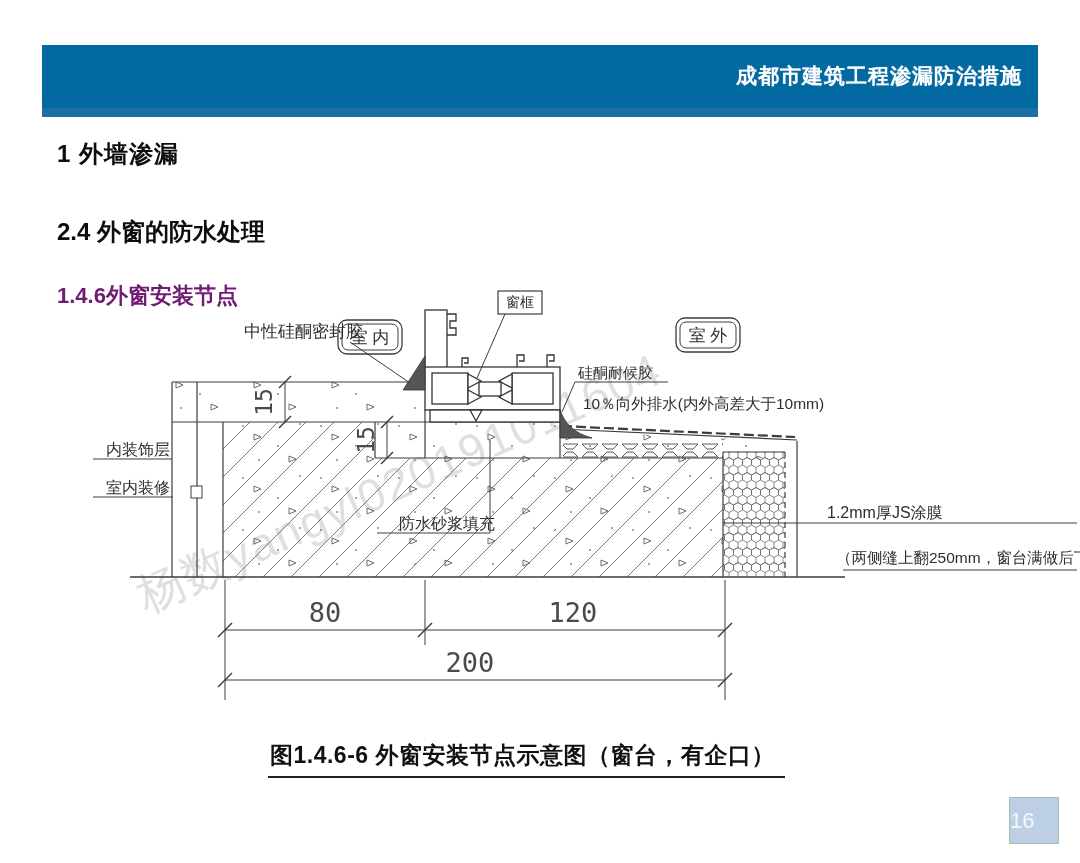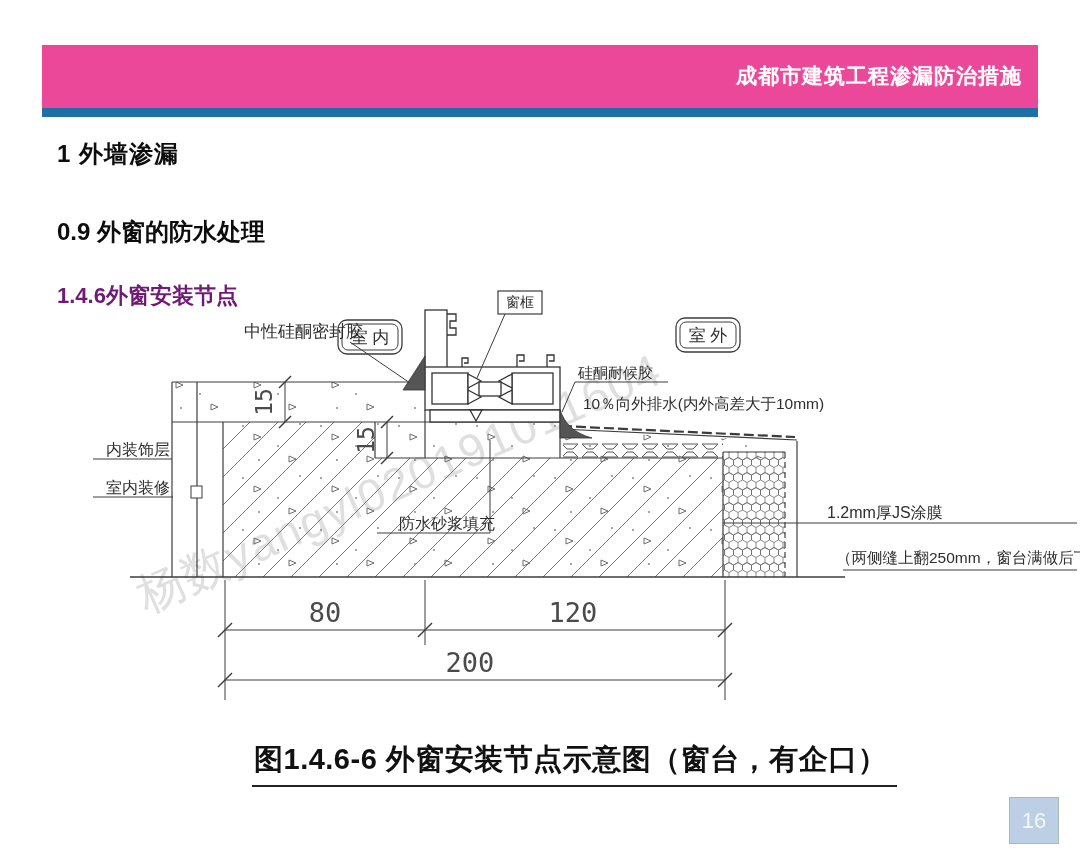--- a/index.html
+++ b/index.html
@@ -2,59 +2,59 @@
 <html><head>
 <meta charset="utf-8">
 <style>
   html,body{margin:0;padding:0;}
   body{
     width:1080px;height:863px;position:relative;background:#ffffff;
     font-family:"Liberation Sans","DejaVu Sans",sans-serif;overflow:hidden;
   }
   .abs{position:absolute;}
   
-  .header-band{left:42px;top:45px;width:996px;height:63px;background:#ec4899;}
+  .header-band{left:42px;top:45px;width:996px;height:63px;background:#0369a1;}
   .header-band .header-title{
     position:absolute;right:16px;top:17px;color:#ffffff;font-size:21px;font-weight:bold;
     letter-spacing:1px;text-shadow:0 0 1px rgba(255,255,255,.4);
   }
   .header-stripe{left:42px;top:108px;width:996px;height:9px;background:#1e6fa5;}
   
   .t1{left:57px;top:138px;font-size:24px;font-weight:bold;color:#0d0d0d;letter-spacing:1px;}
   .t2{left:57px;top:216px;font-size:24px;font-weight:bold;color:#0d0d0d;}
   .t3{left:57px;top:281px;font-size:22px;font-weight:bold;color:#701a75;}
   
   .watermark{
     left:140px;top:568px;font-size:46px;color:#b5b5b5;opacity:.42;white-space:nowrap;
     transform:rotate(-24deg);transform-origin:left center;letter-spacing:2px;z-index:1;
   }
   
   .caption{
-    left:252px;top:740px;font-size:29px;font-weight:bold;color:#111;
+    left:268px;top:740px;font-size:23px;font-weight:bold;color:#111;
     border-bottom:2px solid #222;padding:0 10px 5px 2px;z-index:3;letter-spacing:.5px;
   }
   
   .page-box{
     left:1009px;top:797px;width:48px;height:45px;background:#bccfe5;border:1px solid #a8bcac;
-    color:#f4f7fa;font-size:22px;display:flex;align-items:center;justify-content:center;z-index:3;
+    color:#f4f7fa;font-size:22px;display:flex;align-items:center;z-index:3;
   }
   svg.drawing{left:0;top:0;z-index:2;}
   svg text{fill:#2e2e2e;}
   .dimnum{font-family:"DejaVu Sans Mono","Liberation Mono",monospace;fill:#4a4a4a;}
 </style>
 </head>
 <body>
 
 <div class="abs header-band">
   <div class="header-title">成都市建筑工程渗漏防治措施</div>
 </div>
 <div class="abs header-stripe"></div>
 
 <div class="abs t1">1 外墙渗漏</div>
-<div class="abs t2">0.9 外窗的防水处理</div>
+<div class="abs t2">2.4 外窗的防水处理</div>
 <div class="abs t3">1.4.6外窗安装节点</div>
 
 <div class="abs watermark">杨数yangyl020191011604</div>
 
 <svg class="abs drawing" width="1080" height="863" viewBox="0 0 1080 863">
   <defs>
     <pattern id="hatch" width="28" height="28" patternUnits="userSpaceOnUse">
       <path d="M0,28 L28,0" stroke="#7a7a7a" stroke-width="1"></path>
     </pattern>
     <pattern id="stipple" width="78" height="52" patternUnits="userSpaceOnUse">

